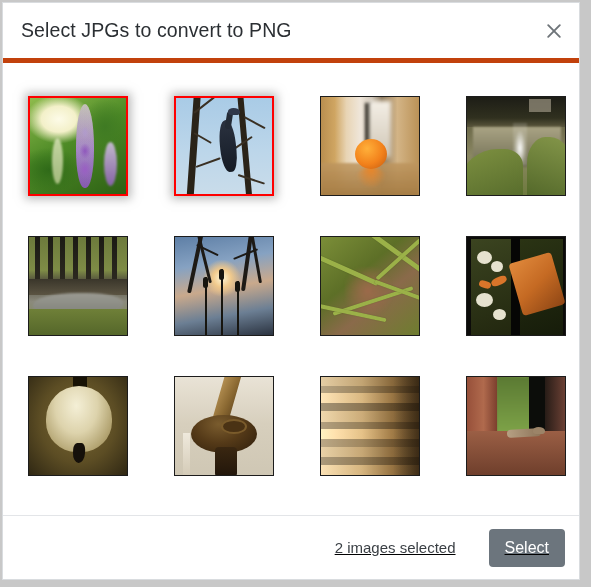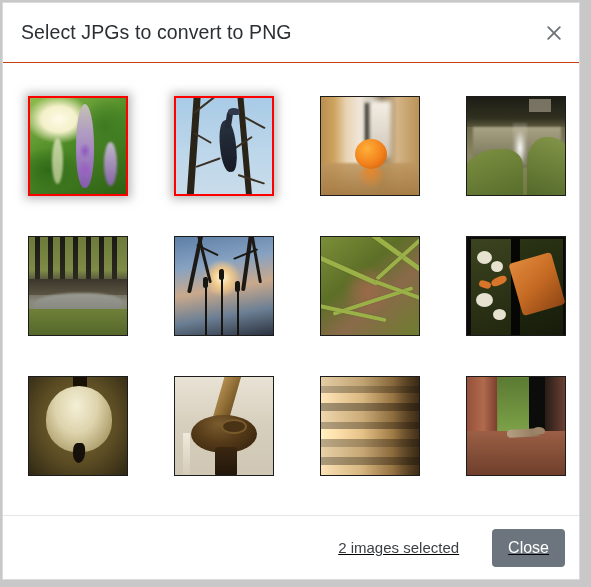--- a/index.html
+++ b/index.html
@@ -32,21 +32,21 @@
     box-sizing: border-box;
     display: flex;
     flex-direction: column;
   }
 
   
   .modal-header {
     position: relative;
     height: 60px;
     flex: 0 0 60px;
-    border-bottom: 1px solid #c2410c;
+    border-bottom: 5px solid #c2410c;
     box-sizing: border-box;
     display: flex;
     align-items: center;
   }
 
   .modal-title {
     font-size: 19.5px;
     color: #2b2f33;
     font-weight: 400;
     letter-spacing: .1px;
@@ -610,17 +610,17 @@
           </div>
         </div>
 
       </div>
     </div>
 
     <div class="modal-footer">
       <span class="selected-count">2 images selected</span>
 
 
-      <button class="btn btn-close">Close</button>
+      <button class="btn btn-close">Select</button>
     </div>
 
   </div>
 </div>
 
 </body></html>

